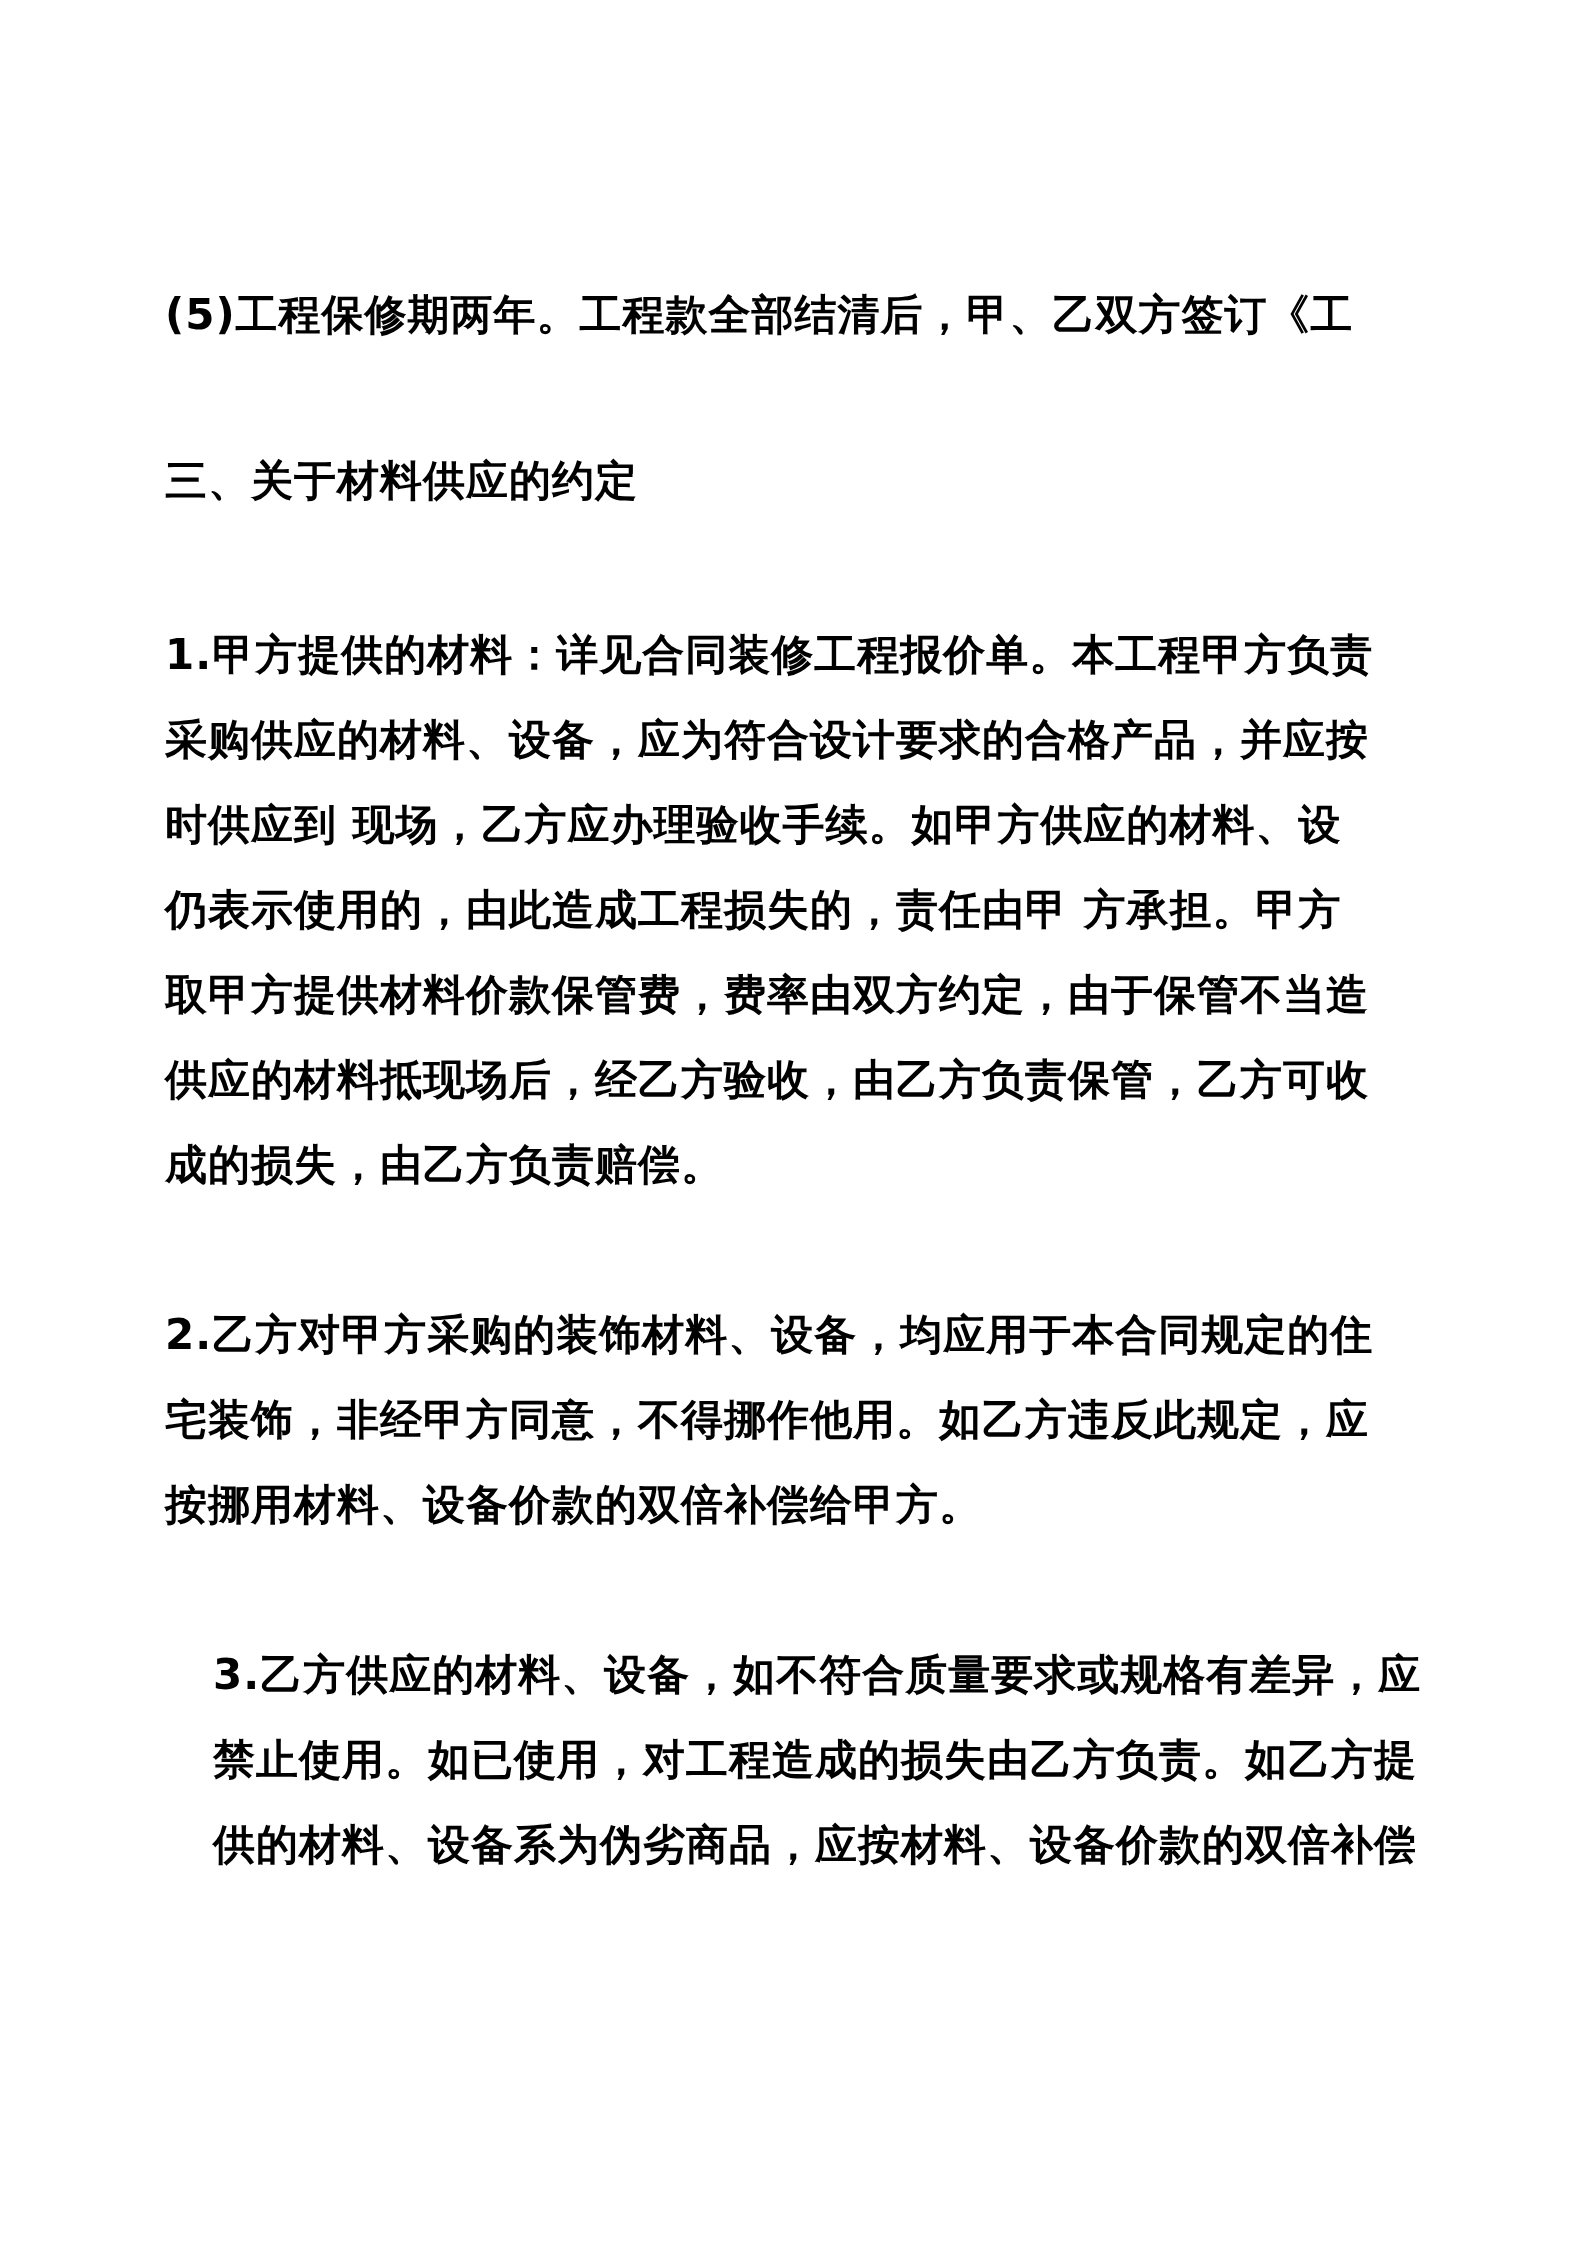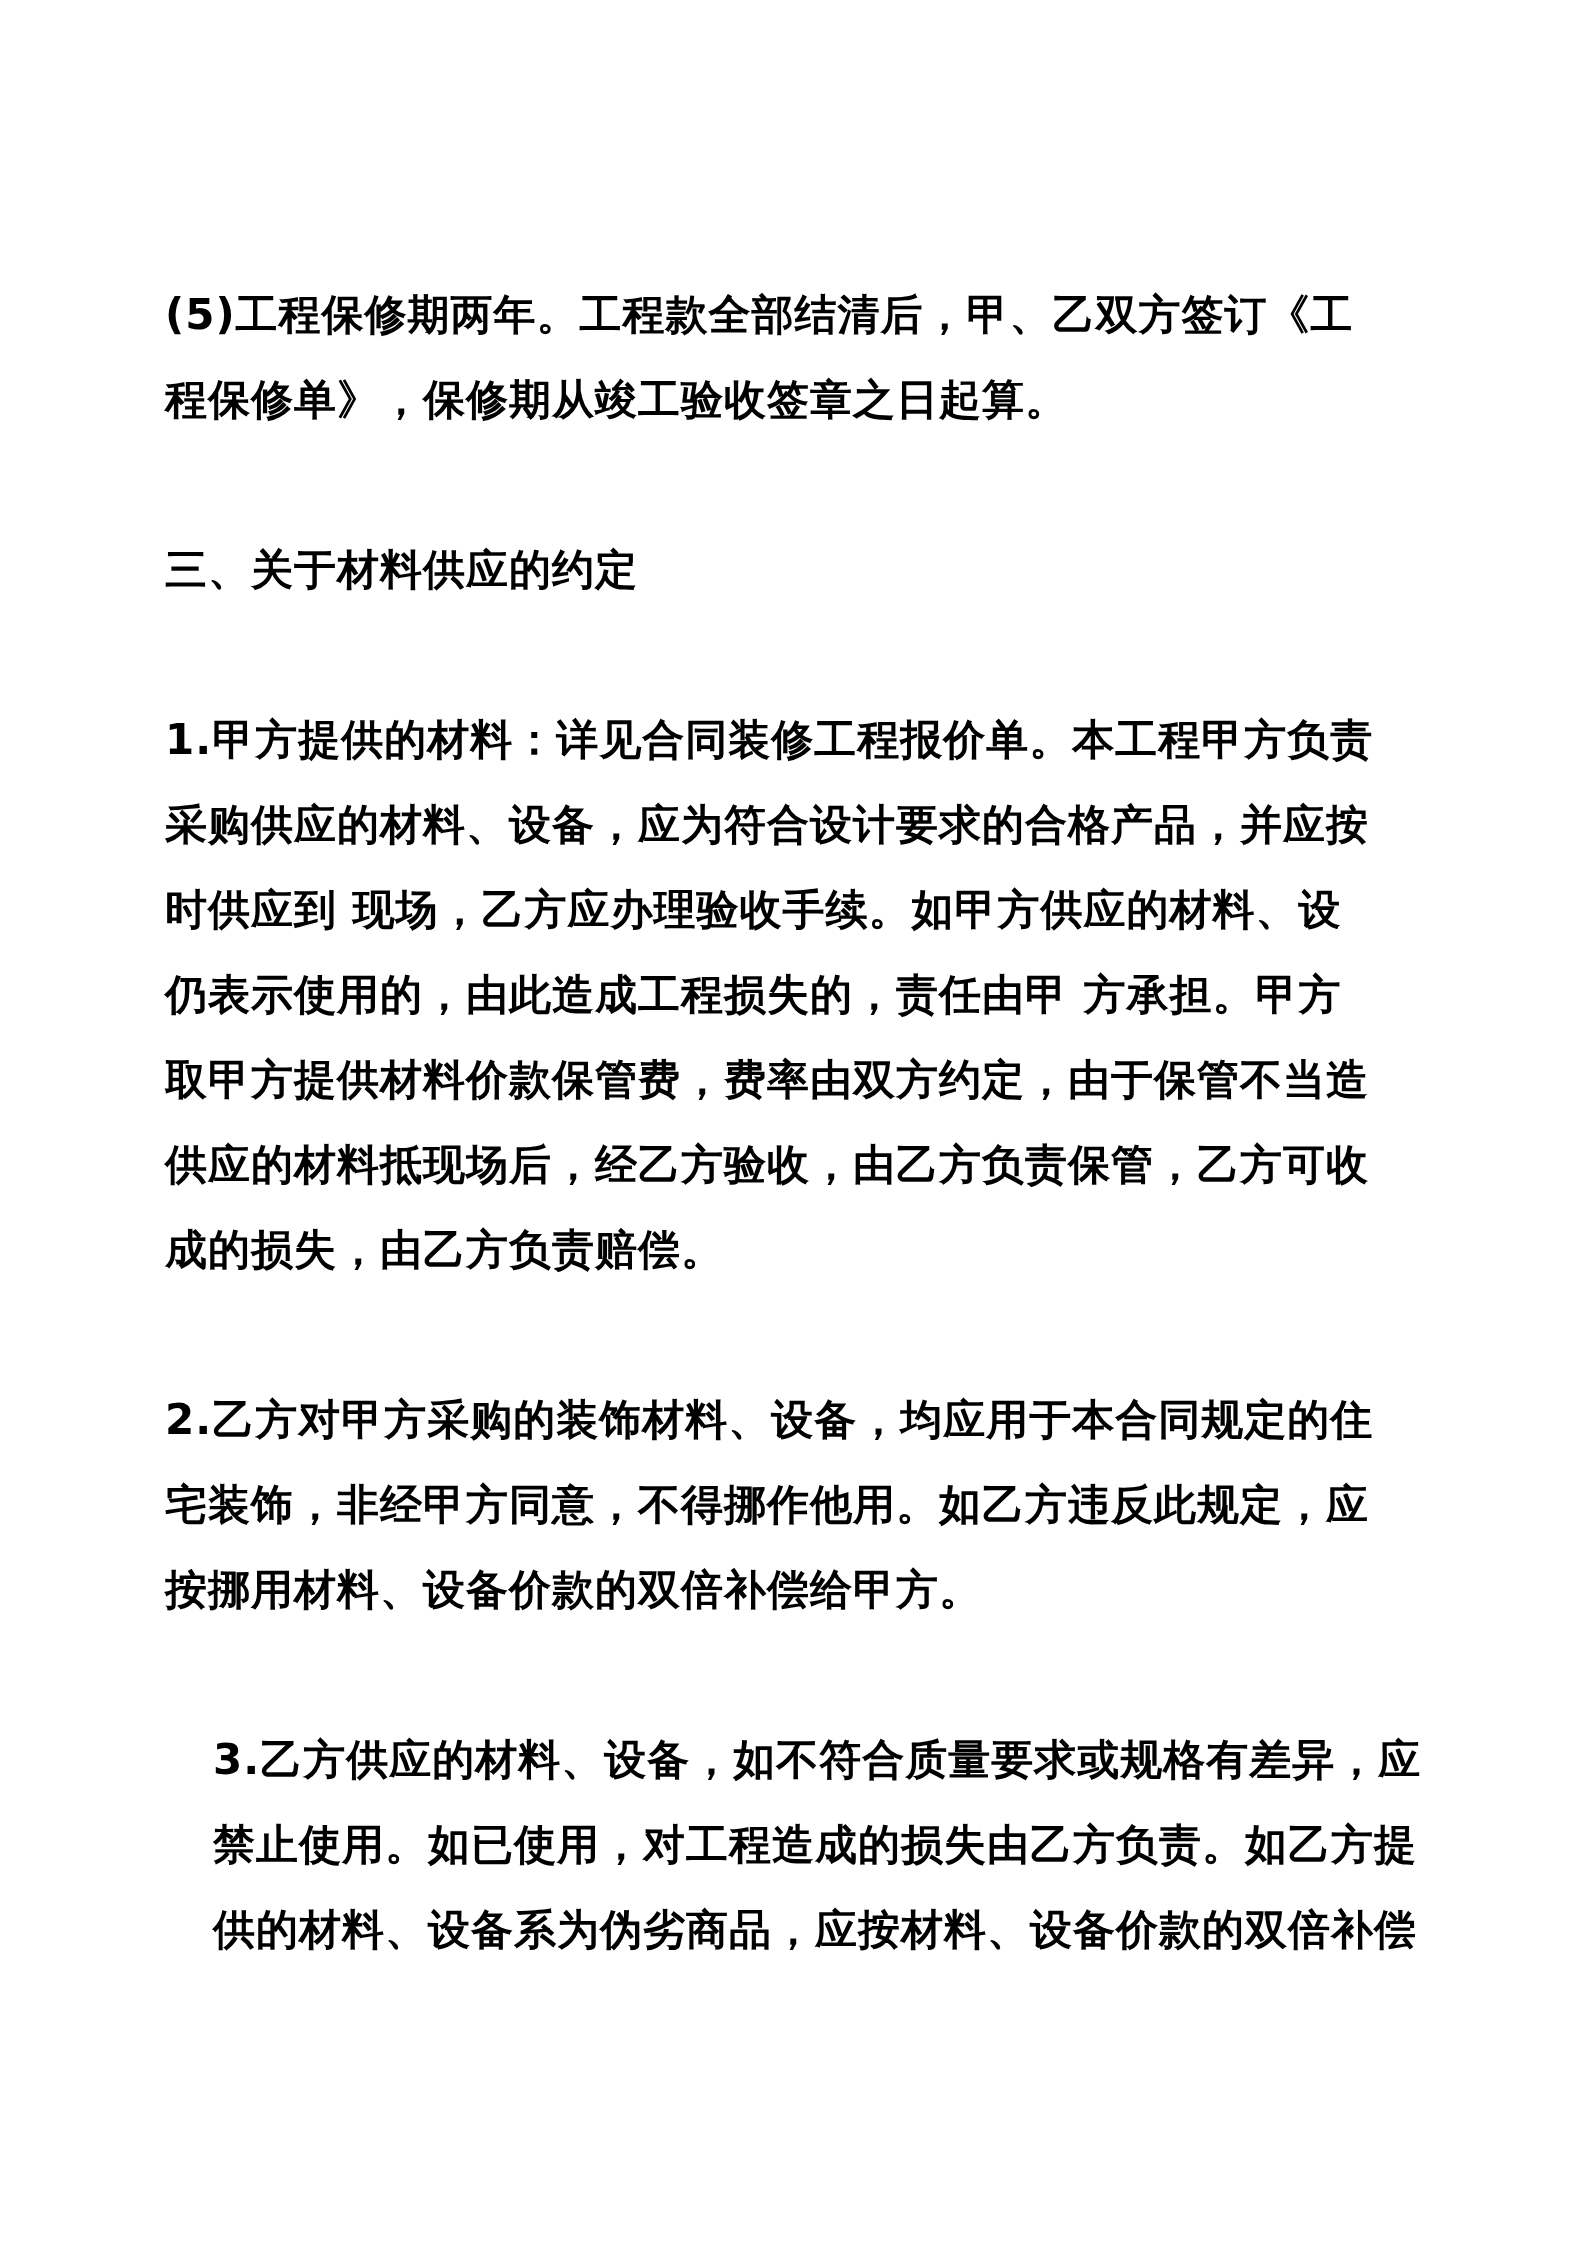--- a/index.html
+++ b/index.html
@@ -31,30 +31,30 @@
   .line {
     font-size: 42px;
     line-height: 85px;
     font-weight: 600;
     letter-spacing: 1px;
     white-space: pre;
     color: #000000;
   }
   .heading .line {
     font-weight: 600;
+    font-family: Liberation Mono, monospace;
   }
 </style>
 </head>
 <body>
 
 <div class="page">
   <div id="doc-content">
       <div class="block paragraph">
         <div class="line">(5)工程保修期两年。工程款全部结清后，甲、乙双方签订《工</div>
-        <div class="line">程保修单》，保修期从竣工验收签章之日起算。</div>
       </div>
       <div class="block heading">
         <div class="line">三、关于材料供应的约定</div>
       </div>
       <div class="block paragraph">
         <div class="line">1.甲方提供的材料：详见合同装修工程报价单。本工程甲方负责</div>
         <div class="line">采购供应的材料、设备，应为符合设计要求的合格产品，并应按</div>
         <div class="line">时供应到 现场，乙方应办理验收手续。如甲方供应的材料、设</div>
         <div class="line">仍表示使用的，由此造成工程损失的，责任由甲 方承担。甲方</div>
         <div class="line">取甲方提供材料价款保管费，费率由双方约定，由于保管不当造</div>

